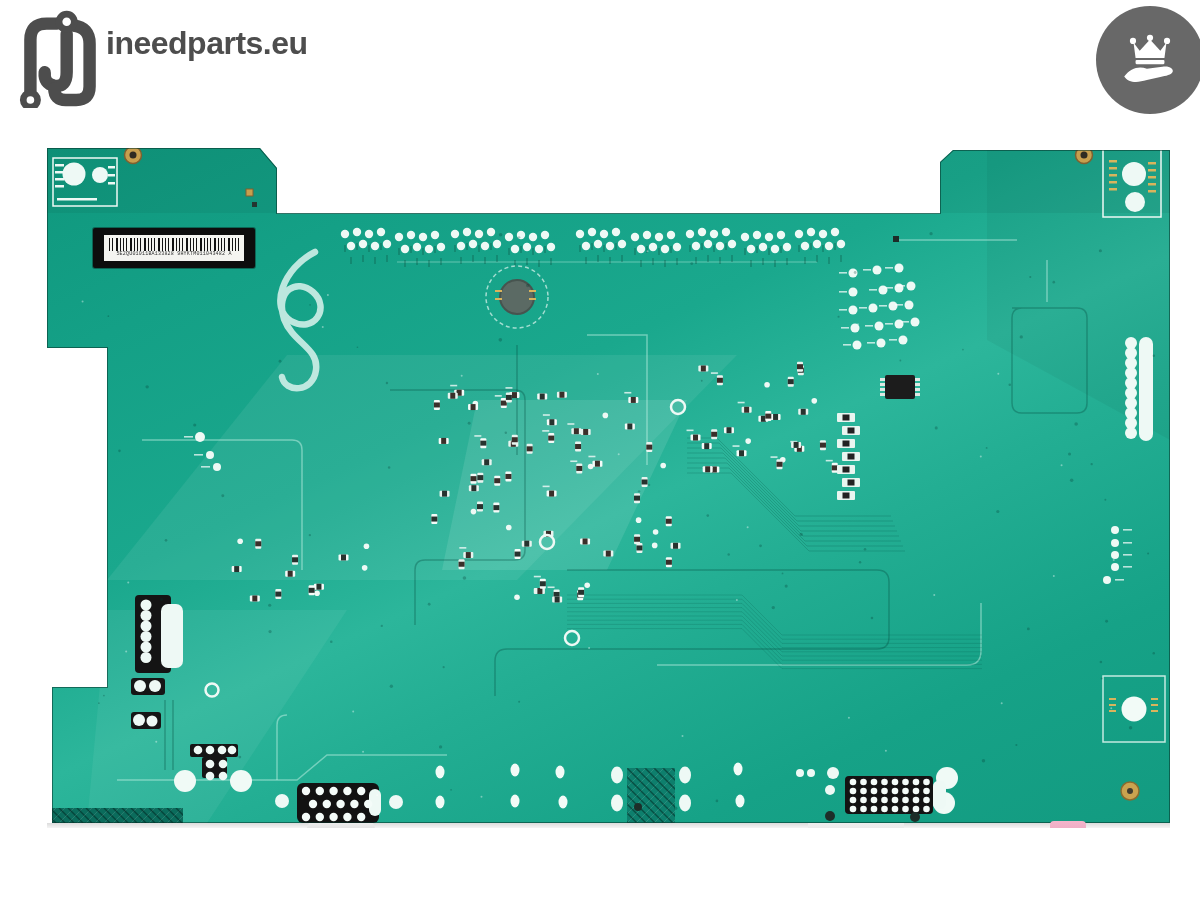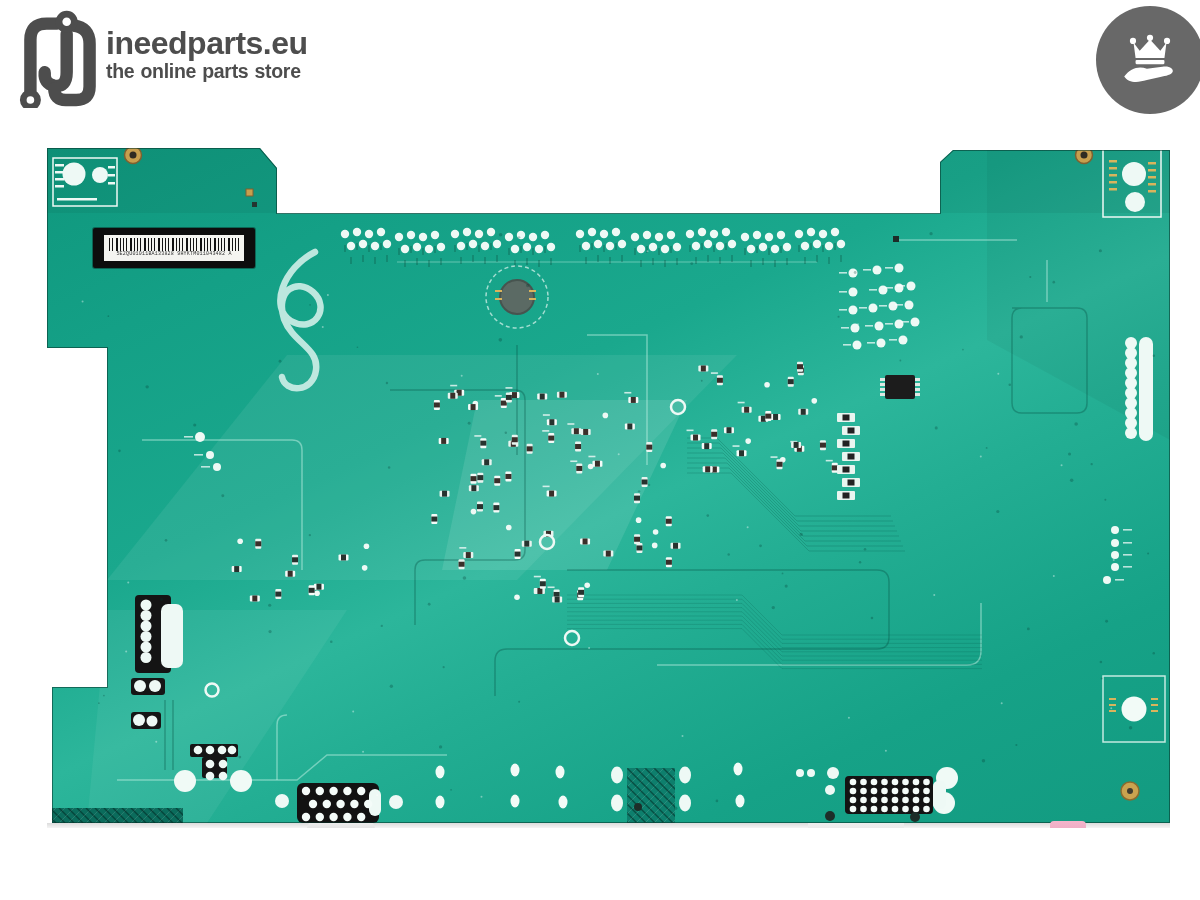--- a/index.html
+++ b/index.html
@@ -60,21 +60,20 @@
       <g fill="none" stroke="#4d4d4d" stroke-width="13" stroke-linecap="round">
         <path d="M13 90 V34 Q13 17 30 17 H41"></path>
         <path d="M51 28 V68 Q51 84 38 82 Q27 80 28 68"></path>
         <path d="M58 19 Q75 21 75 38 V83 Q75 97 61 97 H50 Q38 97 38 85"></path>
       </g>
       <circle cx="51" cy="15" r="8" fill="#fff" stroke="#4d4d4d" stroke-width="7"></circle>
       <circle cx="13" cy="97" r="7.5" fill="#fff" stroke="#4d4d4d" stroke-width="7"></circle>
     </svg>
     <div class="brand-text">
       <div class="brand-name">ineedparts.eu</div>
-      <div class="brand-tagline">the online parts store</div>
     </div>
   </div>
 
   <div class="badge">
     <svg width="66" height="66" viewBox="0 0 64 64">
       <g fill="#fff">
         <path d="M16 15 L22 23 L32 12 L42 23 L48 15 L46 30 L18 30 Z"></path>
         <circle cx="15.5" cy="13.5" r="3"></circle>
           <circle cx="32" cy="10.5" r="3"></circle>
           <circle cx="48.5" cy="13.5" r="3"></circle>

